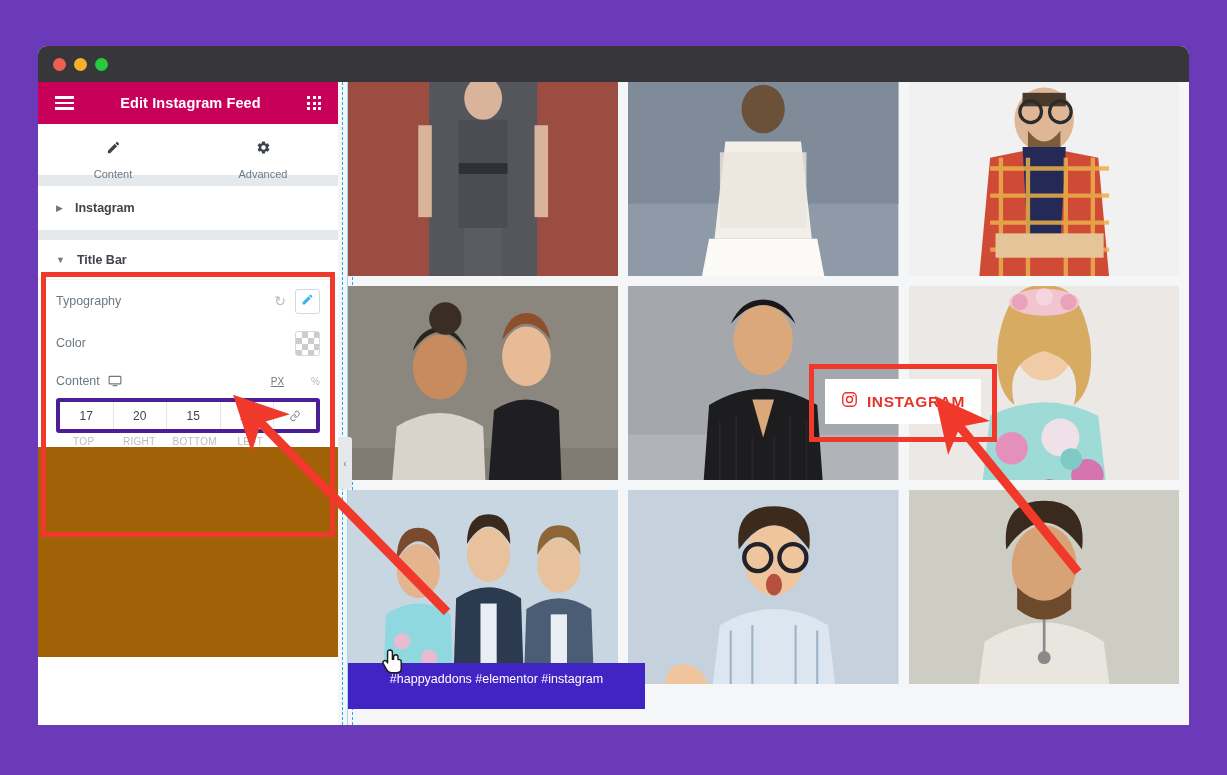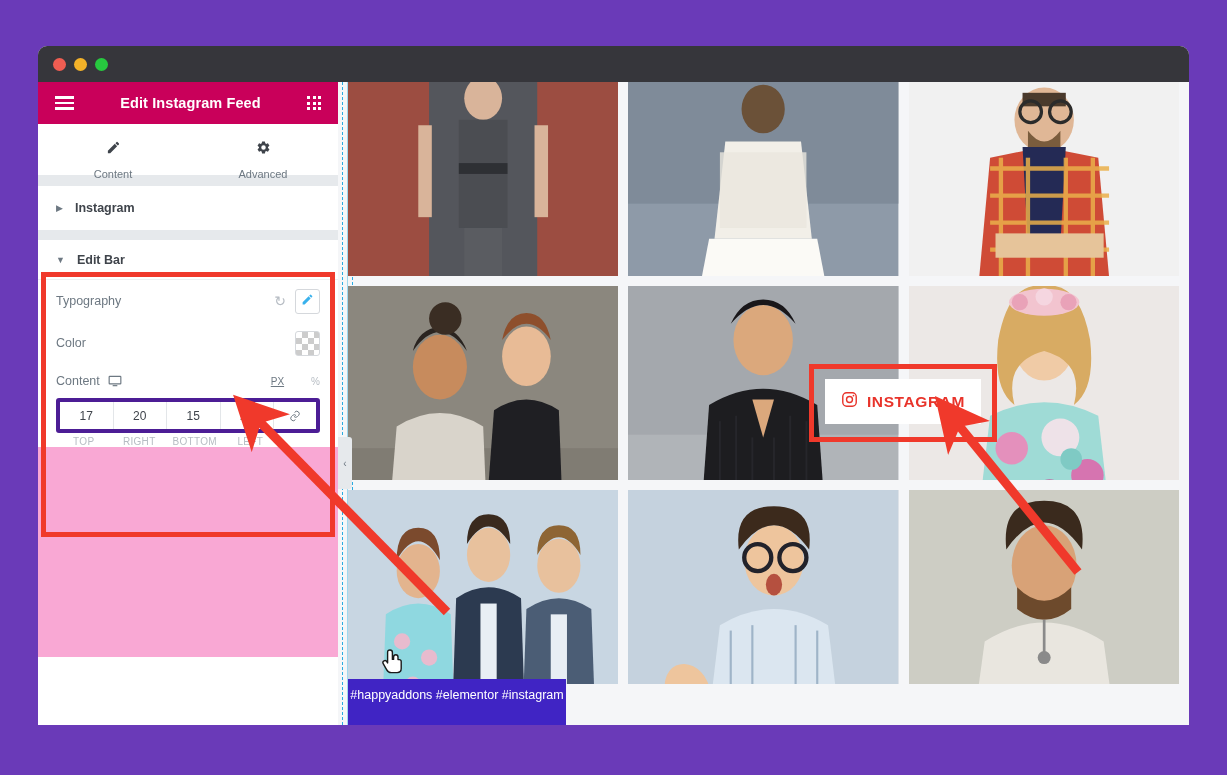--- a/index.html
+++ b/index.html
@@ -25,21 +25,21 @@
   }
   .dot { width: 13px; height: 13px; border-radius: 50%; }
   .dot.red { background: #f05d52; }
   .dot.amber { background: #f3b229; }
   .dot.green { background: #27c93f; }
 
   .body-row { display: flex; height: 643px; }
 
   
   .panel {
-    width: 300px; flex: 0 0 300px; background: #f9a8d4;
+    width: 300px; flex: 0 0 300px; background: #a16207;
     position: relative; height: 575px;
   }
   .panel-head {
     height: 42px; background: #c9005a; color: #fff;
     display: flex; align-items: center; justify-content: space-between;
     padding: 0 17px;
   }
   .panel-title { font-size: 14.5px; font-weight: bold; letter-spacing: .1px; }
   .hamburger { display: flex; flex-direction: column; gap: 3px; cursor: pointer; }
   .hamburger i { display: block; width: 19px; height: 2.5px; background: #fff; }
@@ -234,21 +234,21 @@
         <div class="section-row">
           <span class="caret">▶</span>
           <span class="label">Instagram</span>
         </div>
 
         <div class="sep"></div>
 
         <div class="tb-group">
           <div class="tb-head">
             <span class="caret">▼</span>
-            <span class="label">Edit Bar</span>
+            <span class="label">Title Bar</span>
           </div>
 
           <div class="ctl">
             <span class="name">Typography</span>
             <span class="right">
               <span class="reset">↻</span>
               <span class="edit-btn">
                 <span>
                   <svg width="13" height="13" viewBox="0 0 24 24" fill="#39b1ec">
                     <path d="M3 17.25V21h3.75L17.81 9.94l-3.75-3.75L3 17.25zM20.71 7.04a1 1 0 000-1.41l-2.34-2.34a1 1 0 00-1.41 0l-1.83 1.83 3.75 3.75 1.83-1.83z"></path>
@@ -466,21 +466,21 @@
               <path d="M36 22 q14 -20 28 0 q2 -18 -14 -18 q-16 0 -14 18z" fill="#3a2a1d"></path>
               <path d="M40 36 q10 10 20 0 l0 8 q-10 8 -20 0z" fill="#6d4a2c"></path>
               <path d="M28 56 q22 -14 44 0 L78 100 L22 100 Z" fill="#e9e6df"></path>
               <circle cx="50" cy="62" r="2.4" fill="#8a8a8a"></circle>
               <path d="M50 48 l0 14" stroke="#8a8a8a" stroke-width="1"></path>
             </svg>
           </div>
 
         </div>
 
-        <div class="caption" style="left:10px; width:218px; bottom:0;">
+        <div class="caption" style="left:10px; width:297px; bottom:16px;">
           <span>#happyaddons #elementor #instagram</span>
         </div>
 
         <div class="ig-btn">
           <span>
             <svg width="17" height="17" viewBox="0 0 24 24" fill="none" stroke="#e8332a" stroke-width="2">
               <rect x="2.5" y="2.5" width="19" height="19" rx="5.5"></rect>
               <circle cx="12" cy="12" r="4.2"></circle>
               <circle cx="17.6" cy="6.4" r="1.2" fill="#e8332a" stroke="none"></circle>
             </svg>

